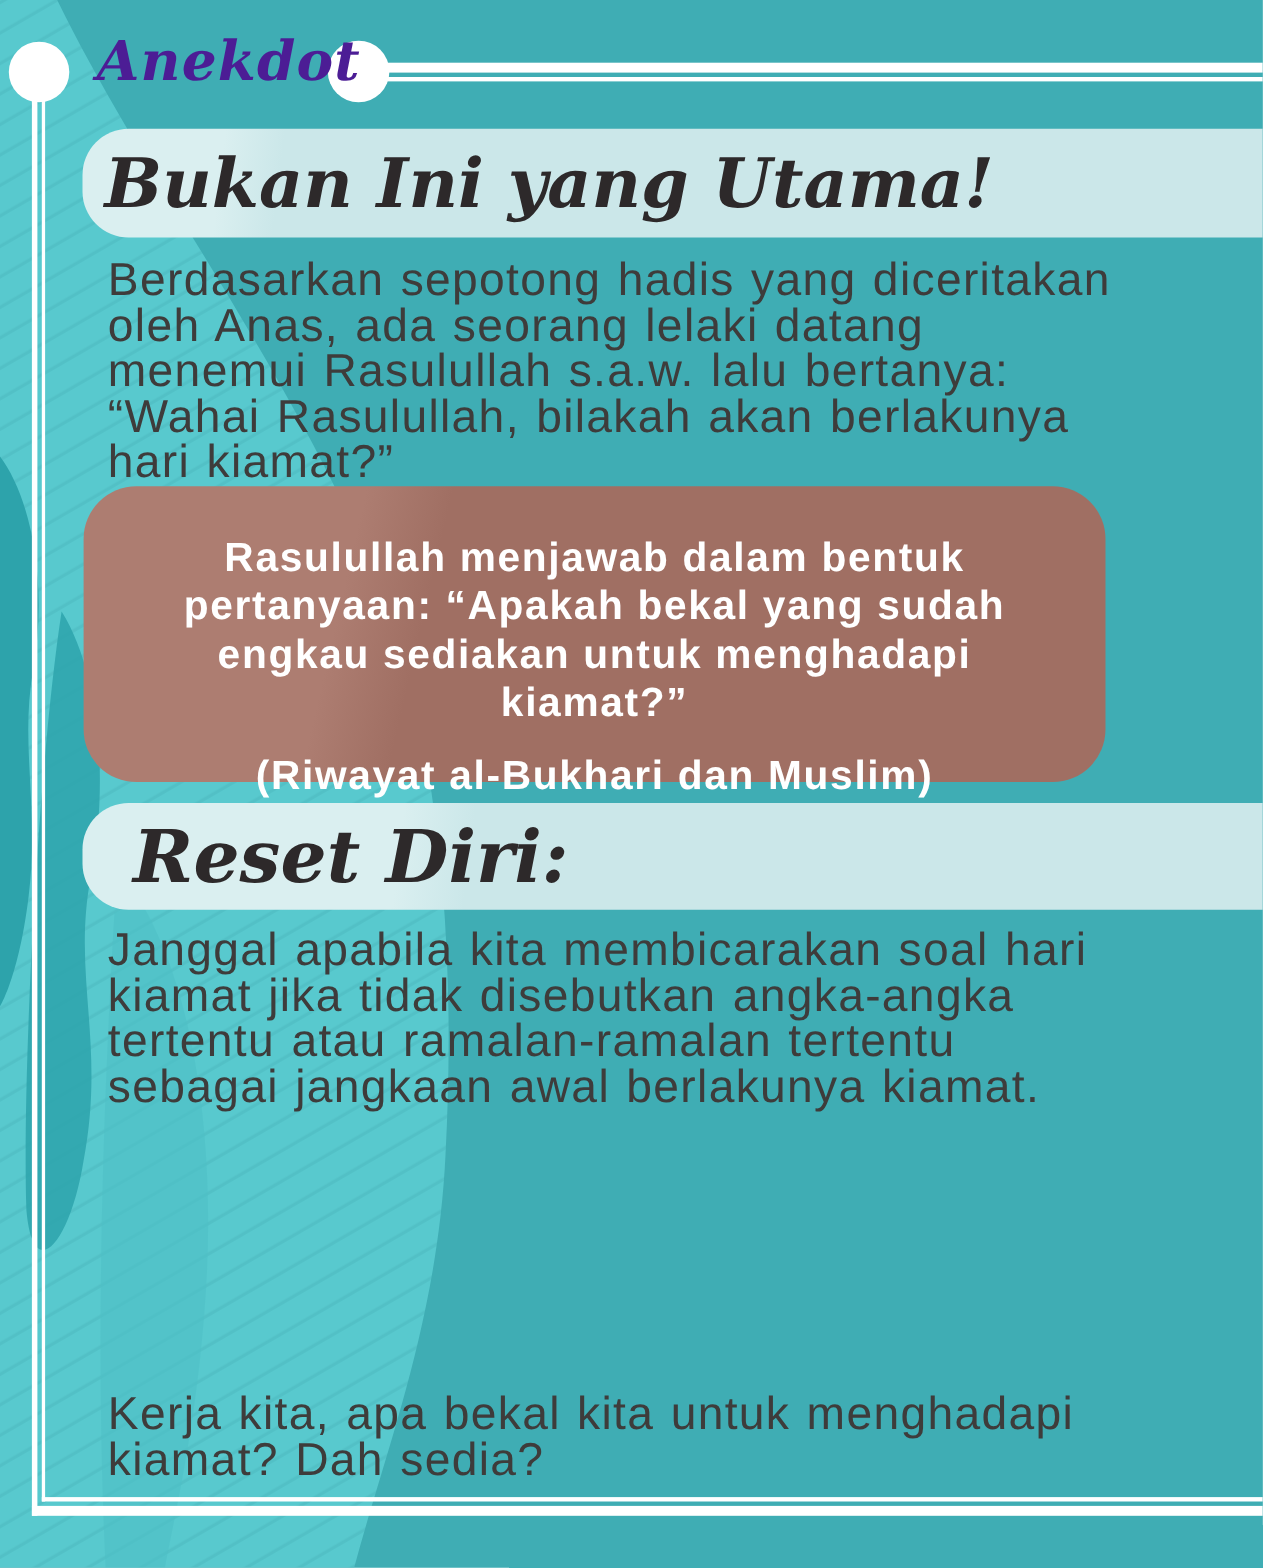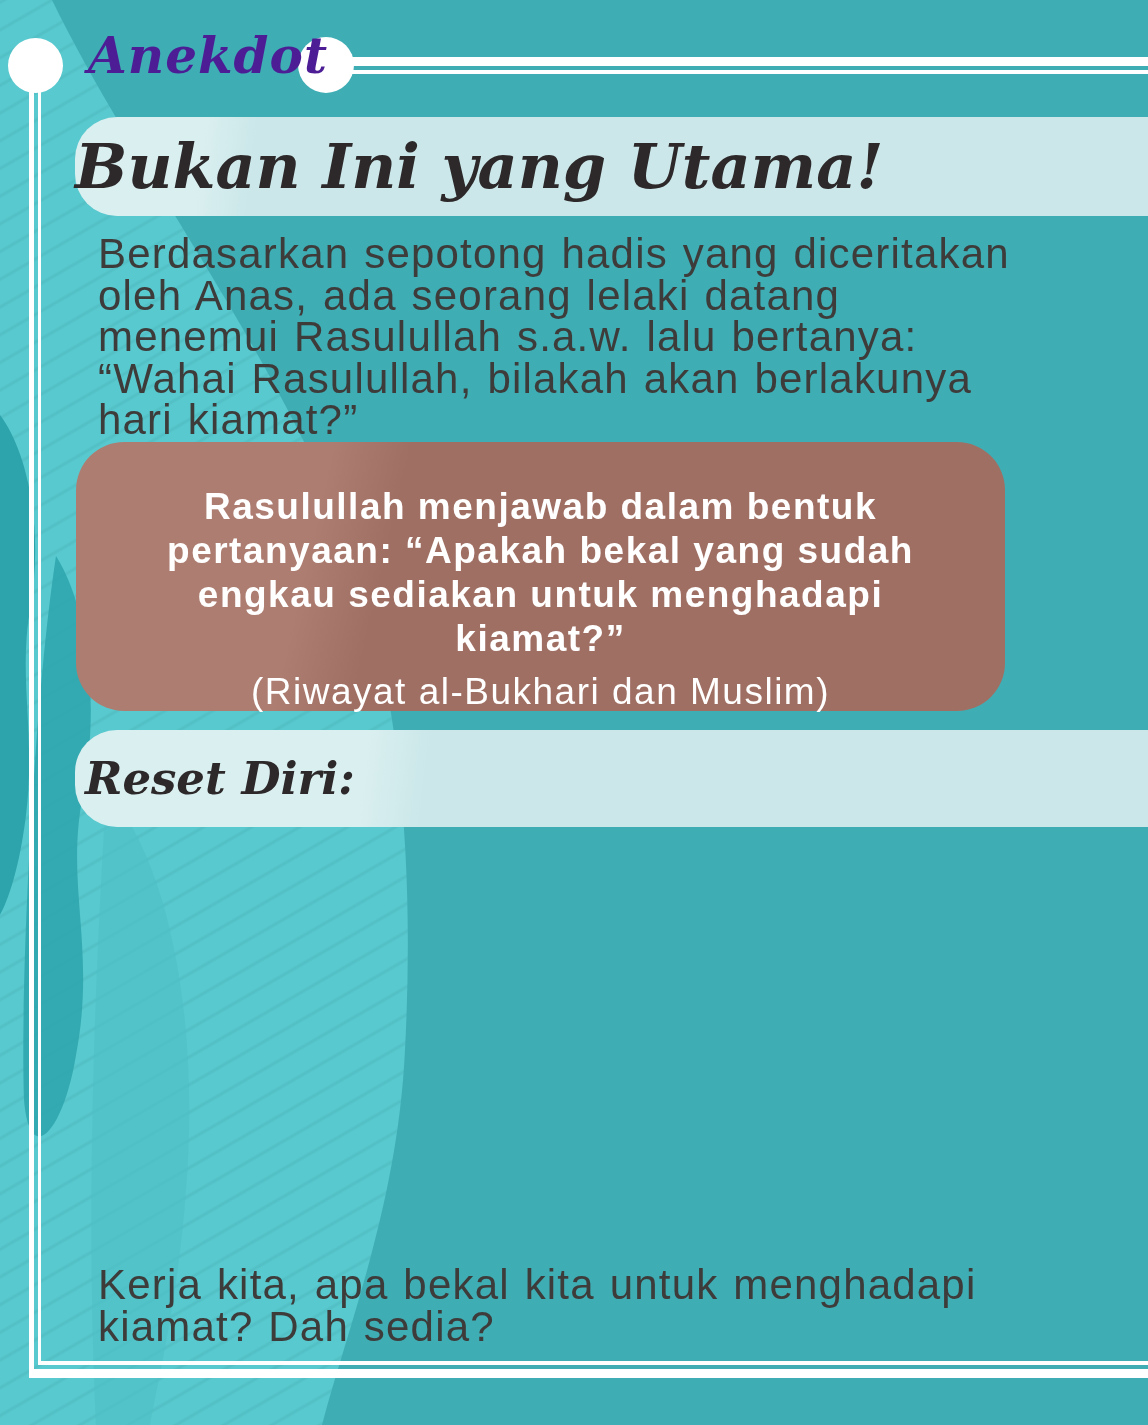--- a/index.html
+++ b/index.html
@@ -40,25 +40,26 @@
   }
   #banner-1{
     top:117px;height:99px;
     background:linear-gradient(97deg,var(--banner_light,#daeff0) 0%,var(--banner_light,#daeff0) 12%,var(--banner_base,#cbe7e9) 17%);
   }
   #banner-2{
     top:730px;height:97px;
     background:linear-gradient(97deg,var(--banner_light,#daeff0) 0%,var(--banner_light,#daeff0) 27%,var(--banner_base,#cbe7e9) 33%);
   }
   .banner .title{
+    padding-left:20px;
     color:var(--script_dark,#2d292a);
     font-size:62px;line-height:1;
     white-space:nowrap;
   }
-  #banner-2 .title{font-size:45px;padding-left:10px;}
+  #banner-2 .title{font-size:66px;padding-left:10px;margin-left:36px;}
 
   .body-text{
     position:absolute;left:98px;
     font-size:42px;line-height:41.5px;
     letter-spacing:1.2px;word-spacing:2px;
     color:var(--text_dark,#3e3c3b);
     white-space:pre-line;
   }
   #intro{top:233px;}
   #para-1{top:842px;}
@@ -71,22 +72,22 @@
     background:linear-gradient(103deg,var(--brown_light,#ad7d71) 0%,var(--brown_light,#ad7d71) 26%,var(--brown_dark,#a06f63) 34%);
     color:#ffffff;text-align:center;
   }
   #quote-text{
     margin:43px 20px 0 20px;
     font-size:37px;font-weight:bold;
     line-height:44px;letter-spacing:1.5px;
     white-space:pre-line;
   }
   #quote-source{
-    margin-top:10px;
-    font-size:37px;font-weight:normal;
+    margin-top:23px;
+    font-size:37px;font-weight:bold;
     letter-spacing:1.5px;
   }
 </style>
 </head>
 <body>
 
 <div id="canvas">
 
   <svg class="bg" viewBox="0 0 1148 1425" aria-hidden="true">
     <defs>
@@ -127,16 +128,20 @@
 pertanyaan: “Apakah bekal yang sudah
 engkau sediakan untuk menghadapi
 kiamat?”</div>
     <div id="quote-source">(Riwayat al-Bukhari dan Muslim)</div>
   </div>
 
   <div class="banner" id="banner-2">
     <div class="title script">Reset Diri:</div>
   </div>
 
+  <div class="body-text" id="para-1">Janggal apabila kita membicarakan soal hari
+kiamat jika tidak disebutkan angka-angka
+tertentu atau ramalan-ramalan tertentu
+sebagai jangkaan awal berlakunya kiamat.</div>
   <div class="body-text" id="para-3">Kerja kita, apa bekal kita untuk menghadapi
 kiamat? Dah sedia?</div>
 
 </div>
 
 </body></html>

